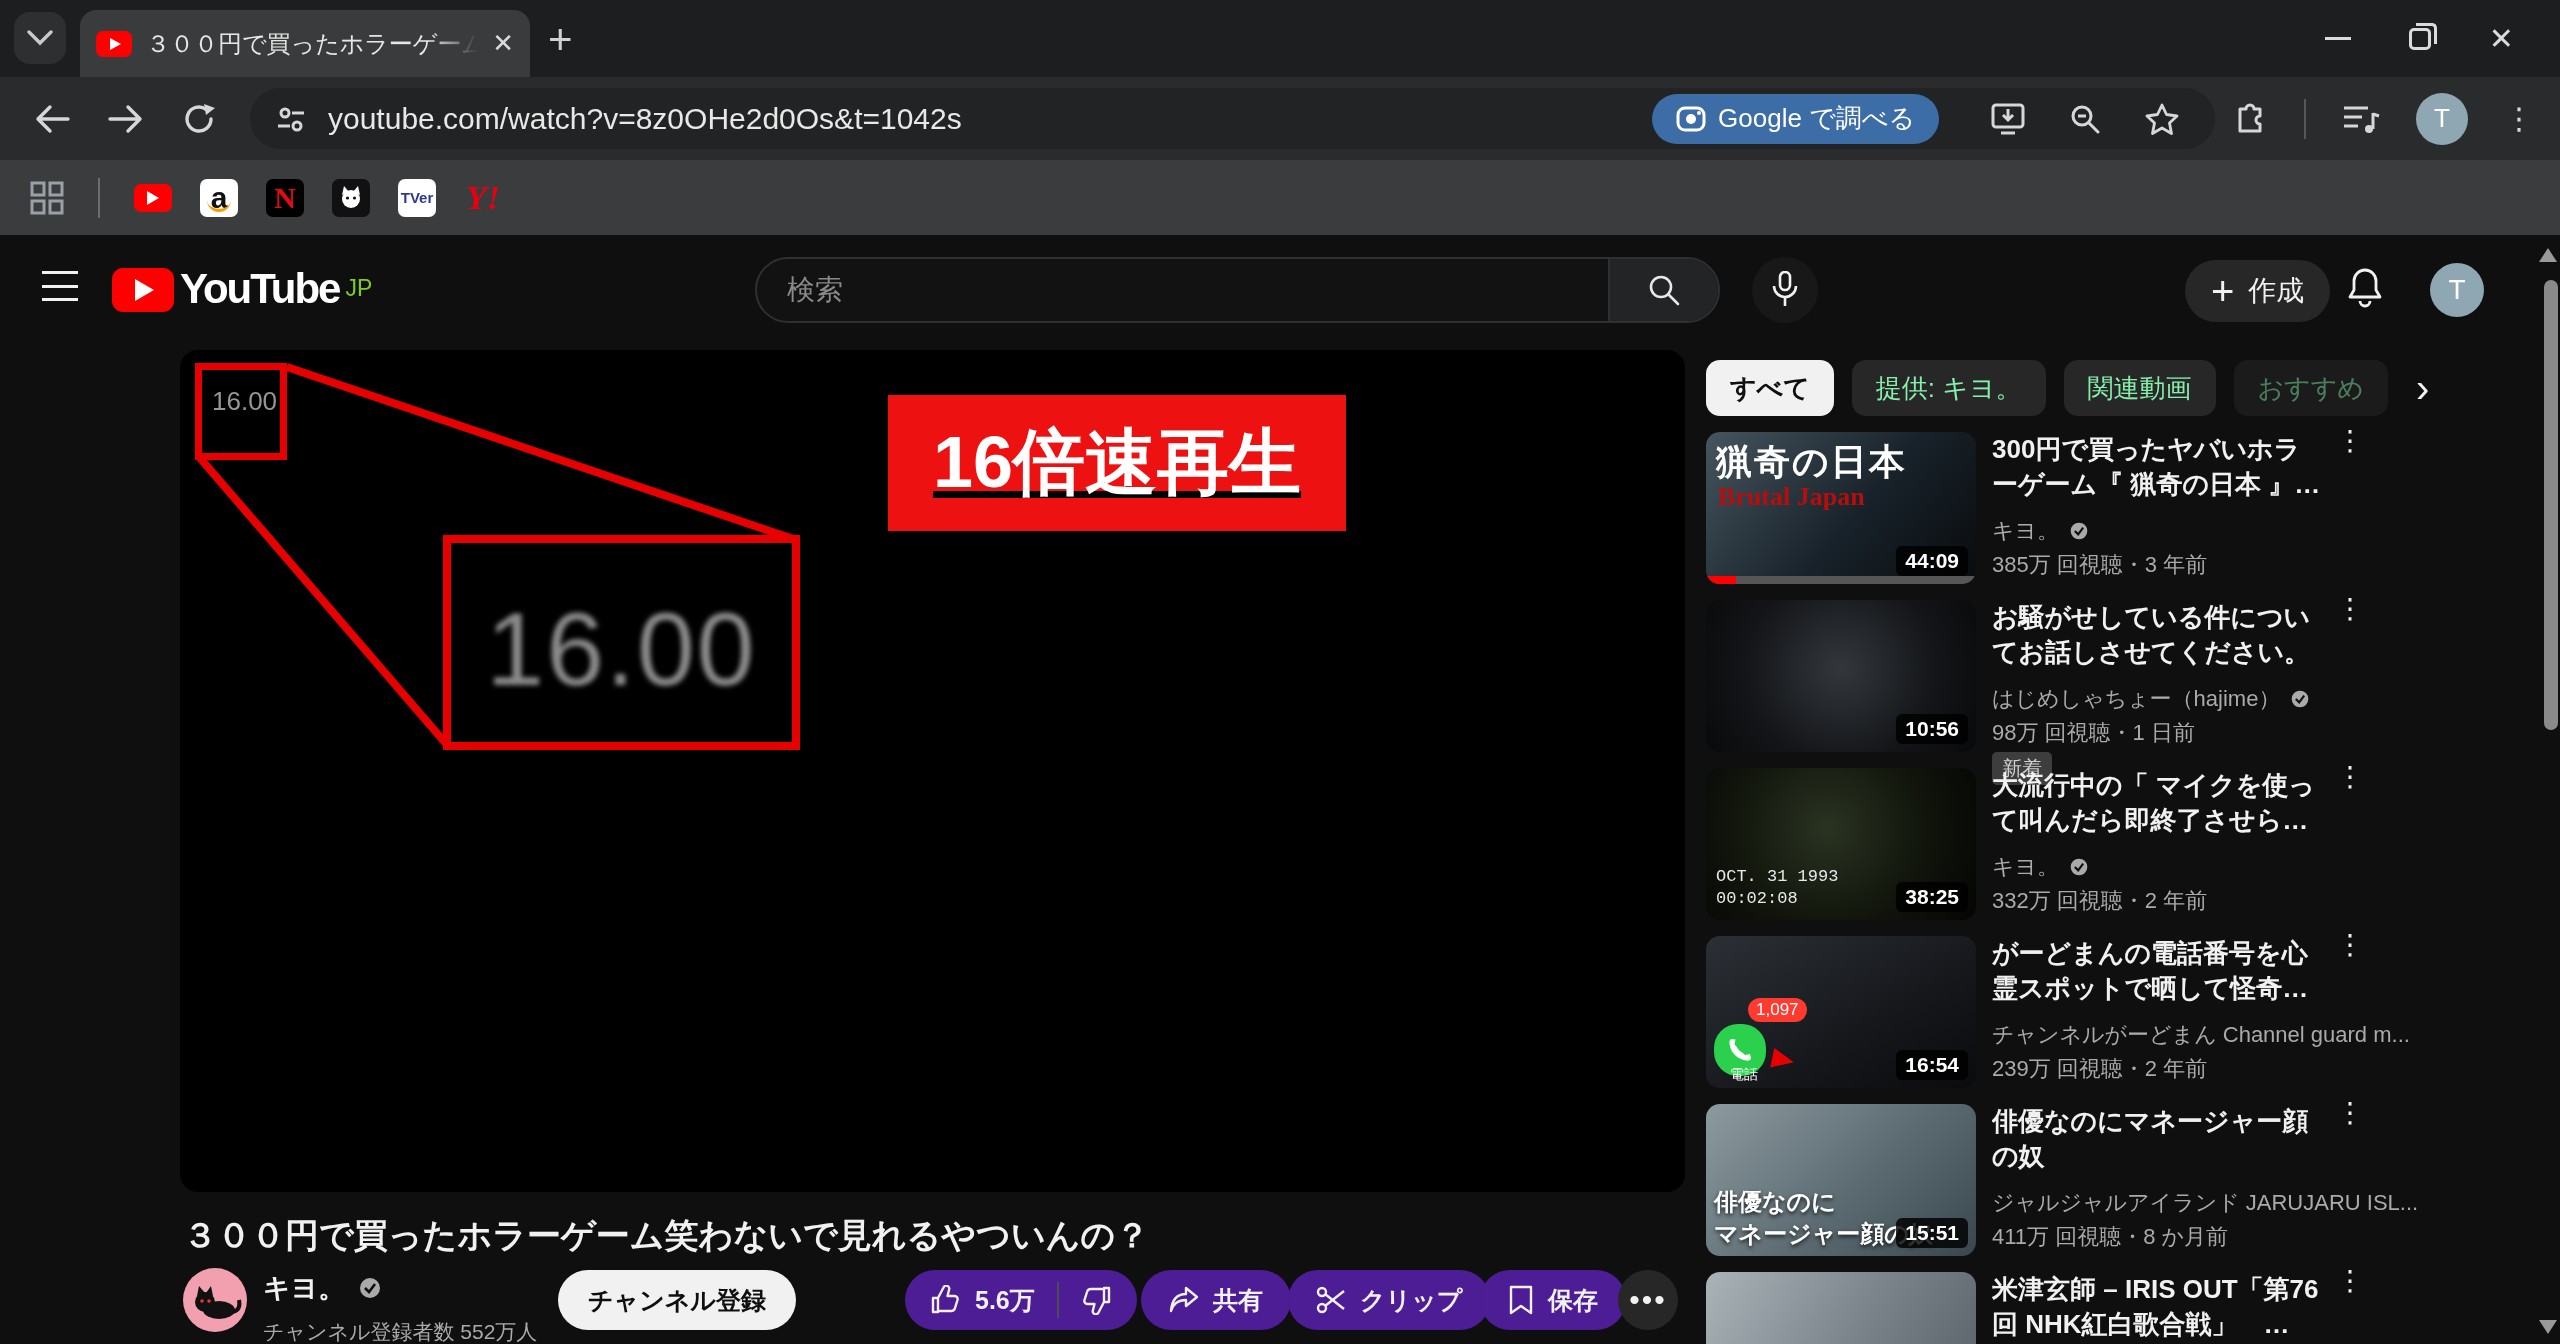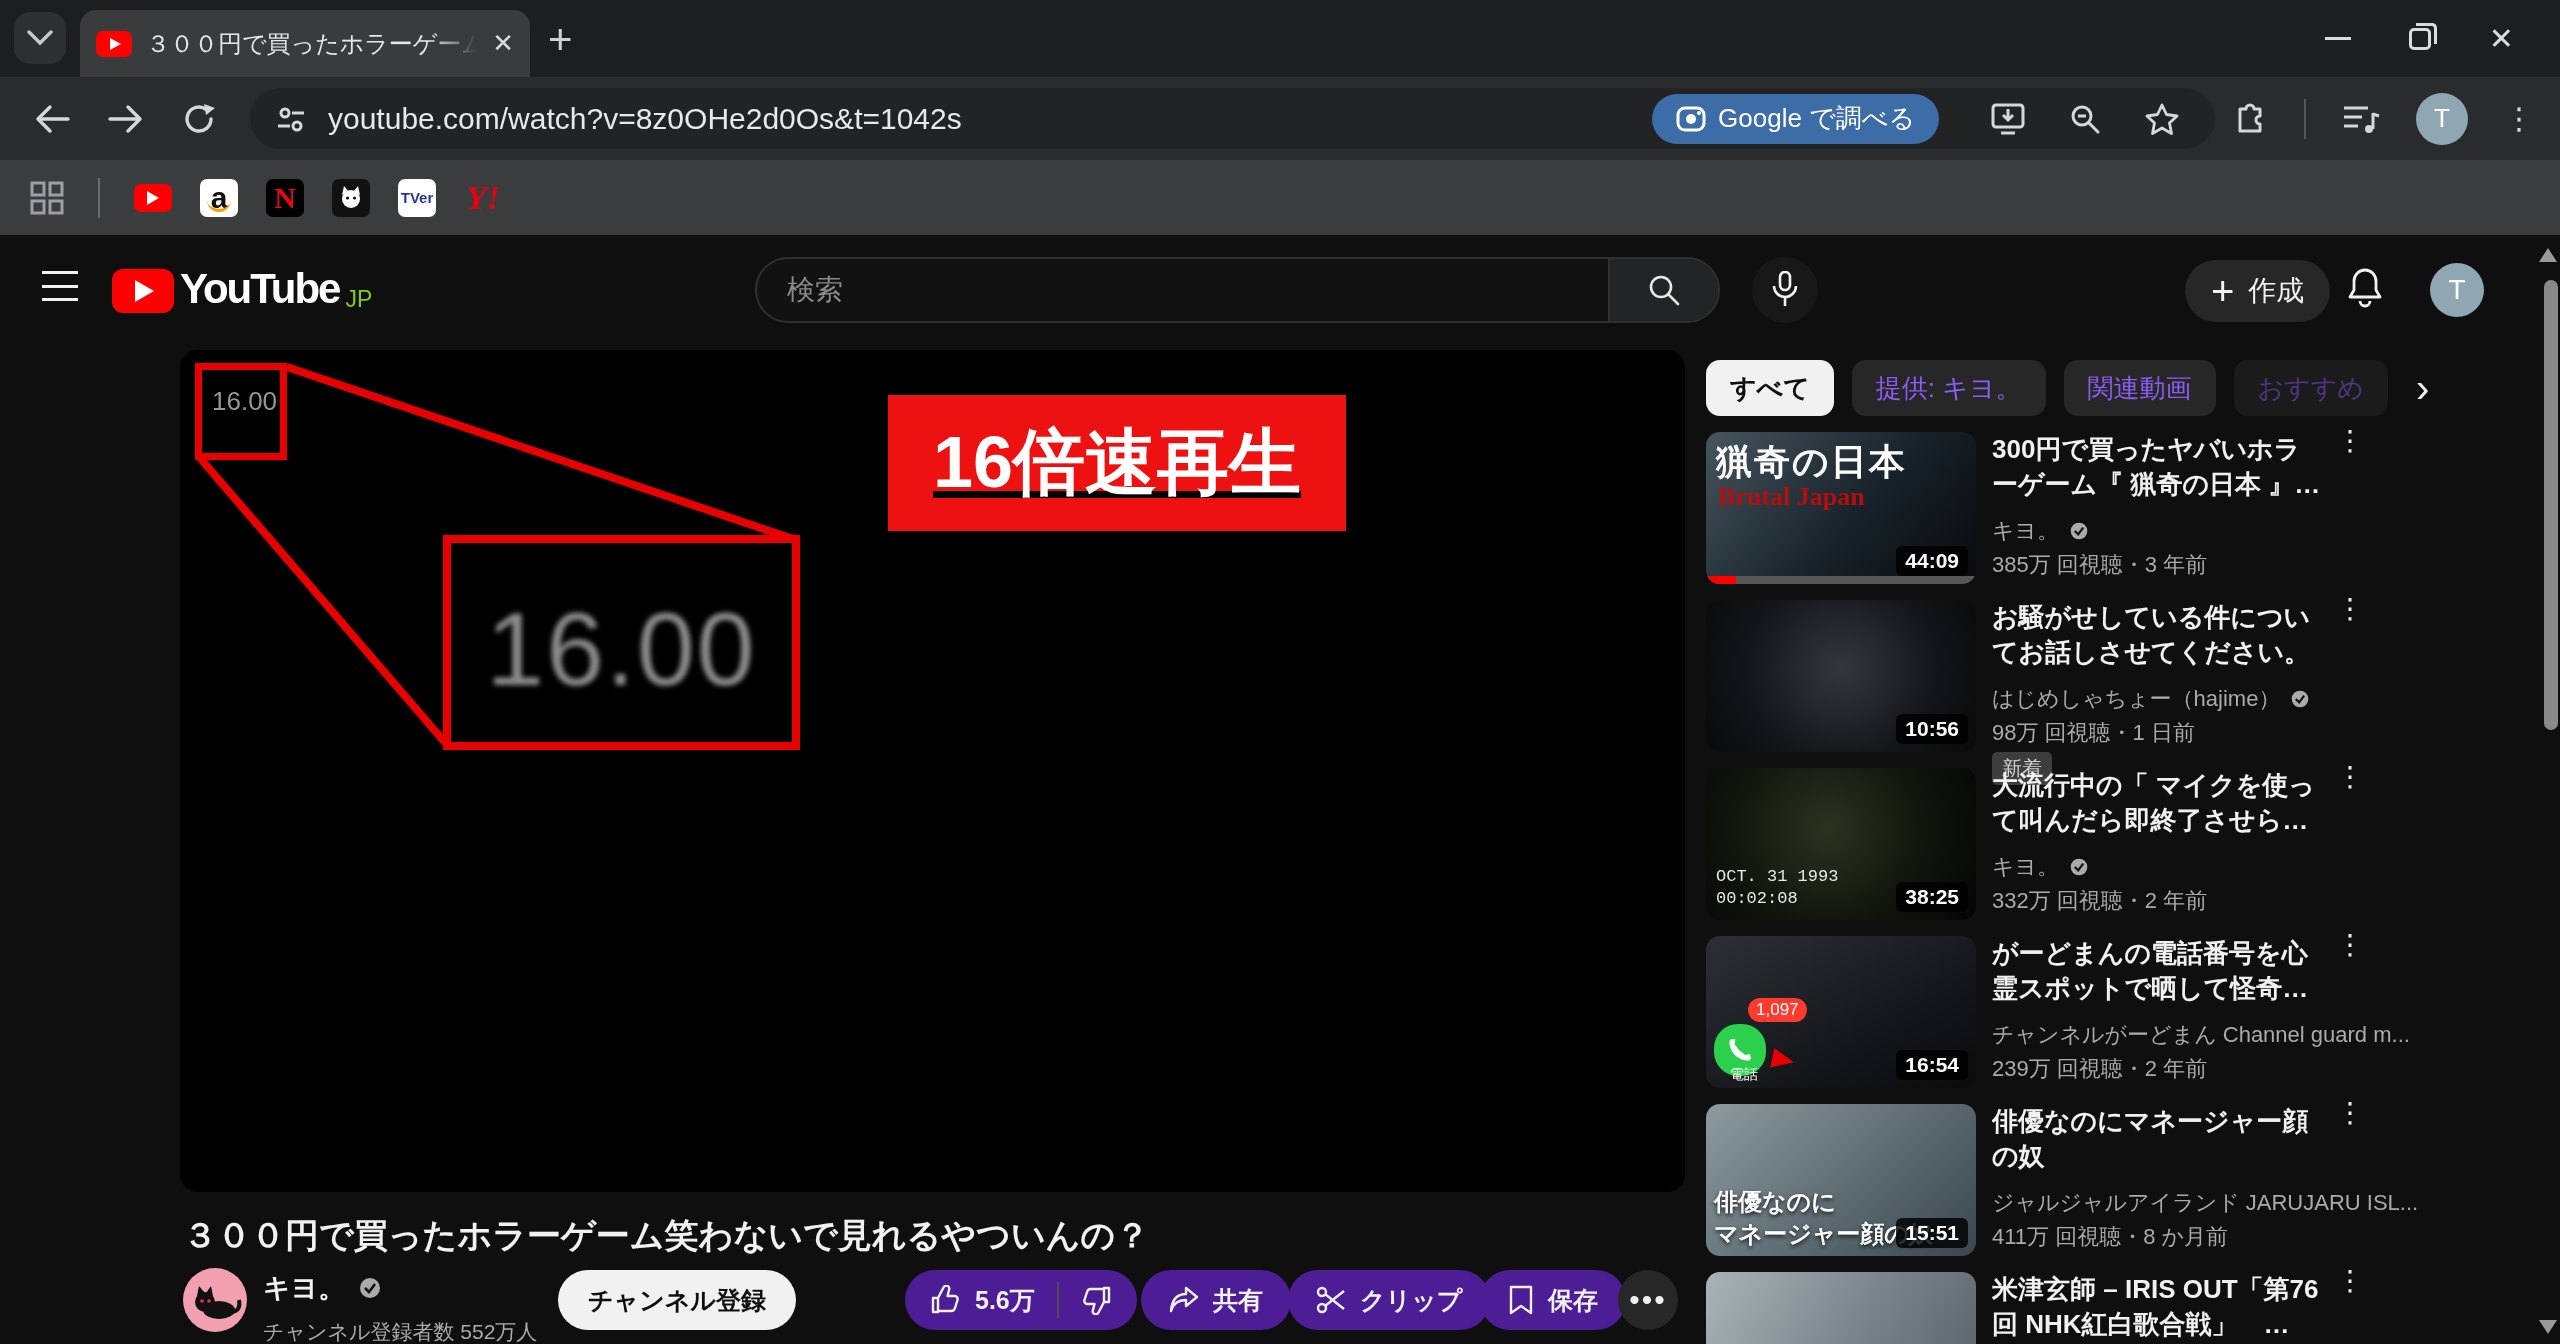--- a/index.html
+++ b/index.html
@@ -56,21 +56,21 @@
   .fav-nfx { background:#000; color:#e50914; font-size:30px; font-family:"Liberation Serif",serif; }
   .fav-cat { background:#111; }
   .fav-tver { background:#fff; color:#2b3990; font-size:15px; }
   .fav-yj { color:#e60012; font-size:34px; font-family:"Liberation Serif",serif; font-style:italic; }
 
   
   .yt-page { position:absolute; left:0; top:235px; width:2560px; height:1109px; background:#0f0f0f; }
   .masthead { position:absolute; left:0; top:0; width:2560px; height:112px; }
   .burger { position:absolute; left:42px; top:36px; width:36px; height:30px; display:flex; flex-direction:column; justify-content:space-between; }
   .burger span { height:3px; background:#f1f1f1; }
-  .logo { position:absolute; left:112px; top:30px; display:flex; align-items:flex-end; }
+  .logo { position:absolute; left:112px; top:30px; display:flex; align-items:center; }
   .logo-icon { width:62px; height:44px; background:#f00; border-radius:11px; position:relative; margin-top:2px; }
   .logo-icon::after { content:""; position:absolute; left:23px; top:11px; border-left:19px solid #fff;
                       border-top:11px solid transparent; border-bottom:11px solid transparent; }
   .logo-word { color:#fff; font-size:42px; font-weight:bold; letter-spacing:-2px; margin-left:6px; }
   .logo-region { color:#84cc16; font-size:23px; margin:-2px 16px 0 6px; }
   .searchbox { position:absolute; left:755px; top:22px; width:965px; height:66px; border:2px solid #303030;
                border-radius:33px; background:#121212; display:flex; align-items:center; overflow:hidden; }
   .search-input { flex:1 1 auto; background:transparent; border:none; outline:none; color:#e8e8e8;
                   font-size:28px; padding-left:30px; font-family:"Liberation Sans",sans-serif; }
   .search-input::placeholder { color:#8a8a8a; }
@@ -113,21 +113,21 @@
   .dislike-seg { padding:0 26px 0 22px; }
   .share-pill { position:absolute; left:958px; top:2px; gap:14px; padding:0 28px; }
   .clip-pill { position:absolute; left:1105px; top:2px; gap:14px; padding:0 28px; }
   .save-pill { position:absolute; left:1297px; top:2px; gap:14px; padding:0 28px; }
   .more-btn { position:absolute; left:1435px; top:2px; width:60px; height:60px; border-radius:50%; background:#272727;
               color:#f1f1f1; display:flex; align-items:center; justify-content:center; font-size:30px; letter-spacing:2px; }
 
   
   .sidebar { position:absolute; left:1706px; top:0; width:824px; }
   .chips { position:absolute; left:0; top:125px; display:flex; gap:18px; align-items:center; }
-  .chip { height:56px; border-radius:14px; background:#272727; color:#8b5cf6; font-size:26px;
+  .chip { height:56px; border-radius:14px; background:#272727; color:#86efac; font-size:26px;
           display:flex; align-items:center; padding:0 24px; white-space:nowrap; }
   .chip.selected { background:#f1f1f1; color:#0f0f0f; font-weight:bold; }
   .chip.faded { opacity:.5; }
   .chips-arrow { color:#f1f1f1; font-size:40px; margin-left:10px; }
 
   .vitem { position:absolute; left:0; width:824px; height:156px; }
   .vthumb { position:absolute; left:0; top:0; width:270px; height:152px; border-radius:14px; overflow:hidden; }
   .vtitle { position:absolute; left:286px; top:0; width:330px; color:#f1f1f1; font-size:26px; font-weight:bold;
             line-height:35px; display:-webkit-box; -webkit-line-clamp:2; -webkit-box-orient:vertical; overflow:hidden; }
   .vchannel { position:absolute; left:286px; top:84px; width:430px; color:#aaa; font-size:22px; white-space:nowrap;

